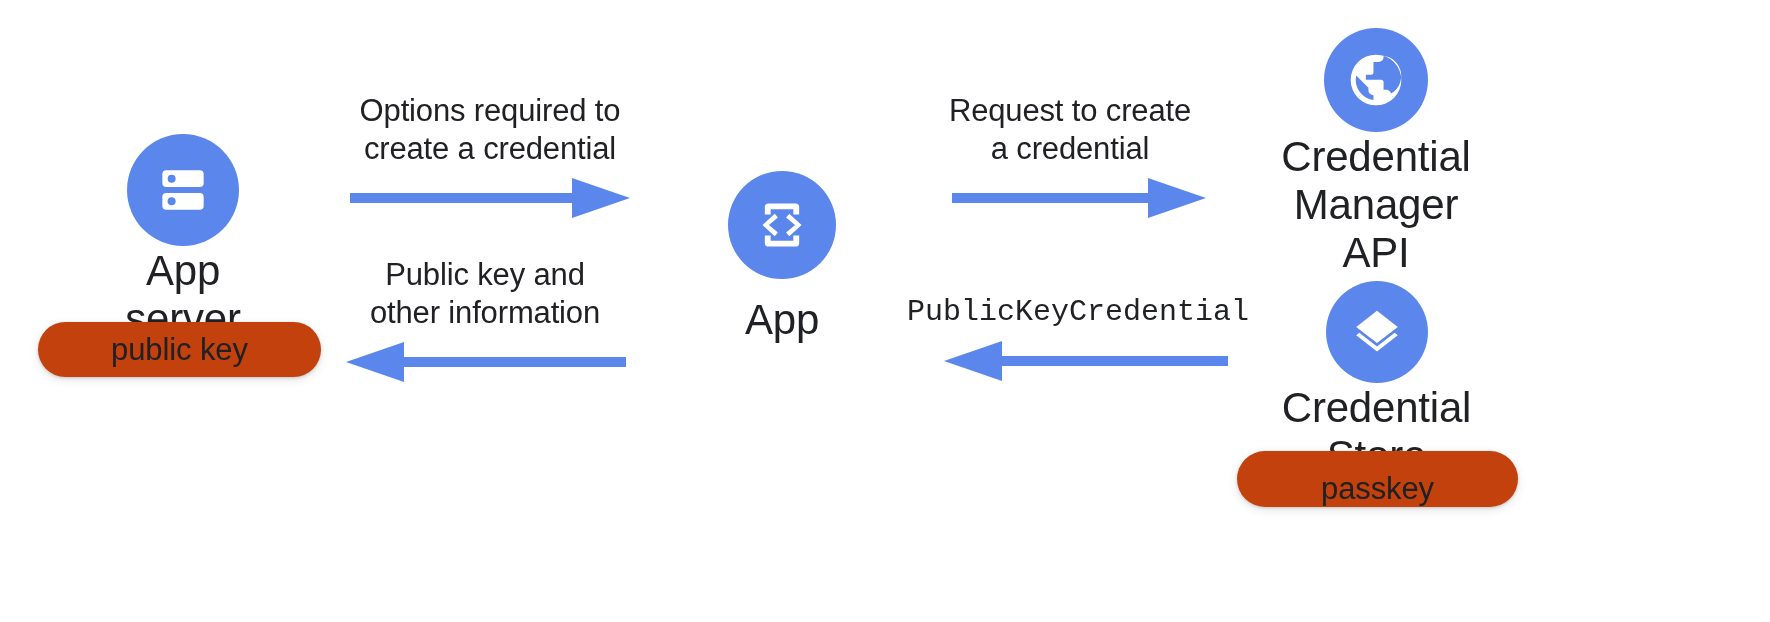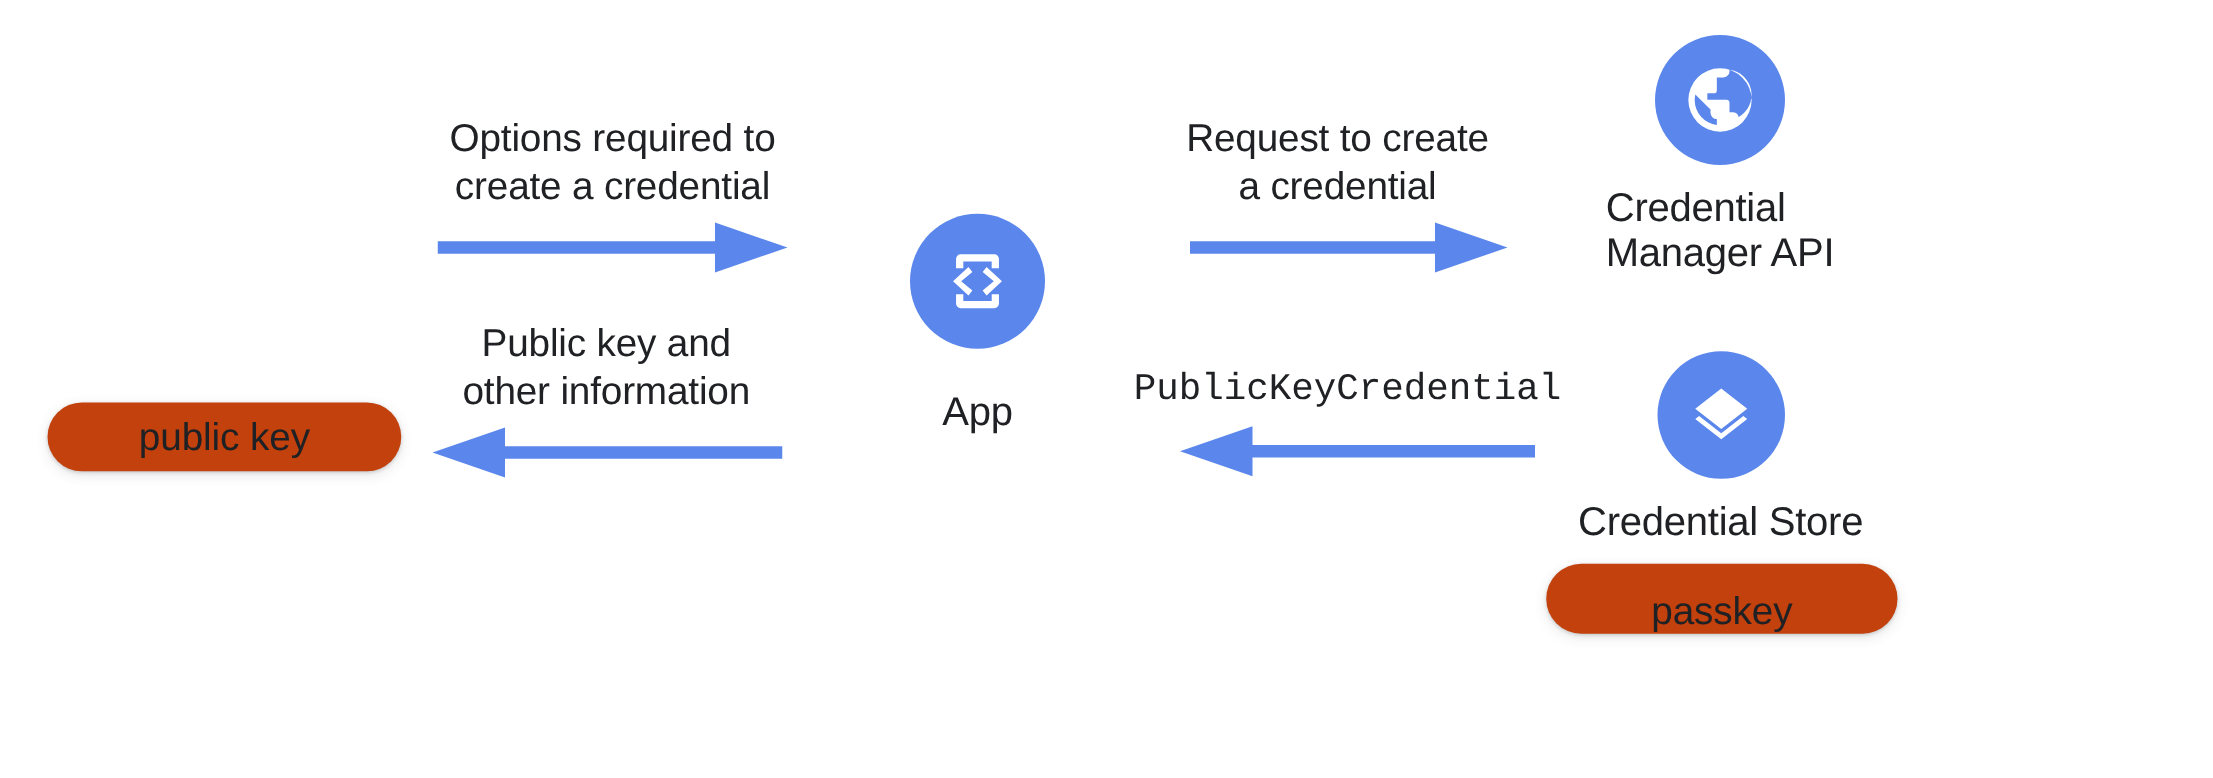--- a/index.html
+++ b/index.html
@@ -30,25 +30,25 @@
   .node-icon {
     border-radius: 50%;
     background: var(--accent, #5b87ec);
     display: flex;
     align-items: center;
     justify-content: center;
     flex: none;
   }
   .node-icon svg { display: block; }
   .node-label {
-    margin-top: 16px;
-    font-size: 32px;
+    margin-top: 1px;
+    font-size: 42px;
     line-height: 1.14;
     color: #202124;
-    text-align: left;
+    text-align: center;
     letter-spacing: -0.2px;
     white-space: pre-line;
     font-weight: 400;
   }
 
   
   .chip {
     position: absolute;
     background: #c2410c;
     border-radius: 999px;
@@ -82,20 +82,31 @@
     font-size: 30px;
     letter-spacing: 0px;
   }
   .flow-arrow { display: block; }
 </style>
 </head>
 <body>
 
 <div id="diagram">
 
+  <div class="node" style="left:113px; top:134px; width:140px;">
+    <div class="node-icon" style="width:112px; height:112px;">
+      <svg width="62" height="62" viewBox="0 0 24 24" aria-hidden="true">
+        <rect x="4" y="4.4" width="16" height="6.4" rx="1.5" fill="#ffffff"></rect>
+        <circle cx="7.6" cy="7.6" r="1.55" fill="#5b87ec"></circle>
+        <rect x="4" y="13.2" width="16" height="6.4" rx="1.5" fill="#ffffff"></rect>
+        <circle cx="7.6" cy="16.4" r="1.55" fill="#5b87ec"></circle>
+      </svg>
+    </div>
+    <div class="node-label">App server</div>
+  </div>
 
   <div class="chip" style="left:38px; top:322px; width:283px; height:55px;">
     <span>public key</span>
   </div>
 
   <div class="node" style="left:727px; top:171px; width:110px;gap:16px;">
     <div class="node-icon" style="width:108px; height:108px;">
       <svg width="58" height="58" viewBox="0 0 24 24" aria-hidden="true">
         <path d="M6.4 3.1h11.2a1.5 1.5 0 0 1 1.5 1.5v3.1h-2.4V5.5H7.3v2.2H4.9V4.6a1.5 1.5 0 0 1 1.5-1.5z" fill="#ffffff"></path>
         <path d="M4.9 16.3h2.4v2.2h9.4v-2.2h2.4v3.1a1.5 1.5 0 0 1-1.5 1.5H6.4a1.5 1.5 0 0 1-1.5-1.5z" fill="#ffffff"></path>

